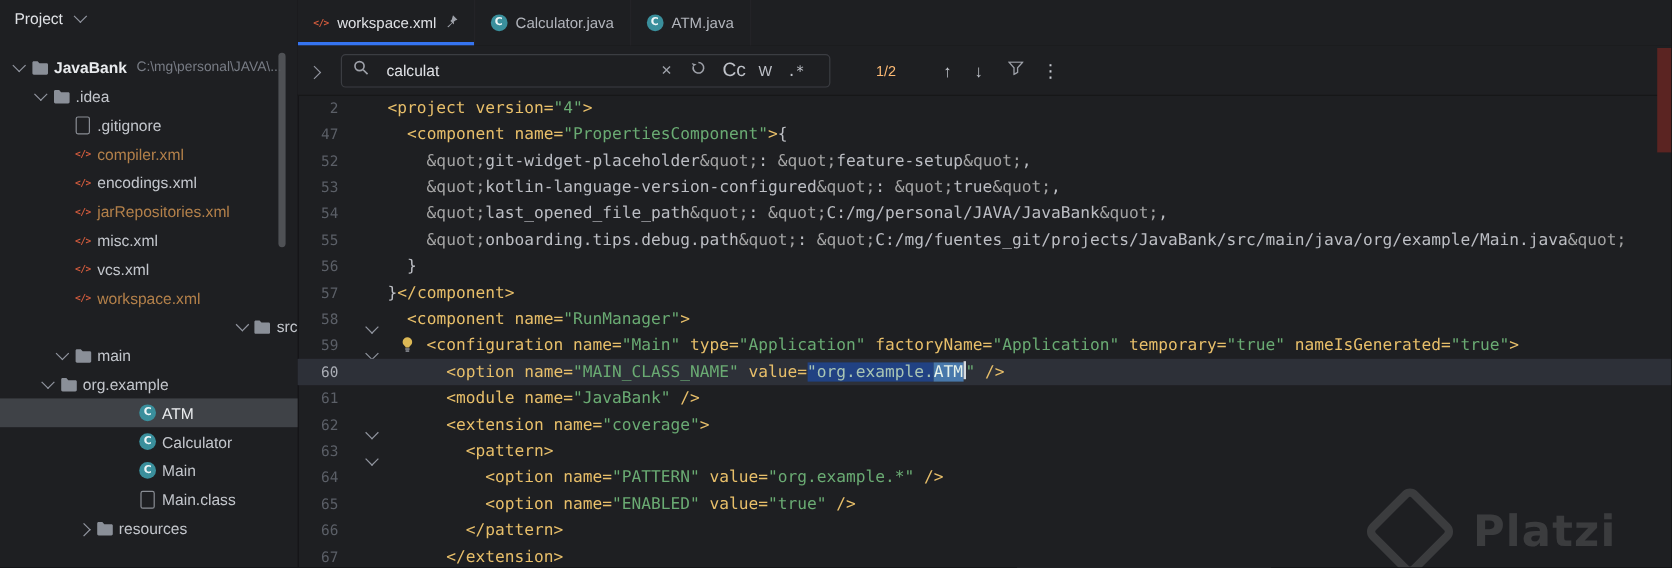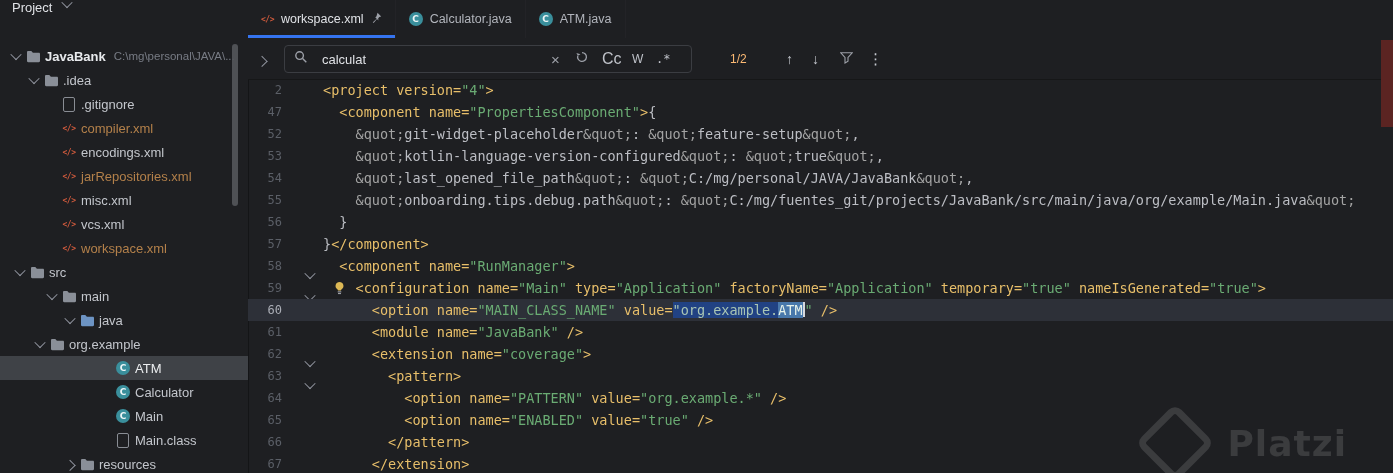--- a/index.html
+++ b/index.html
@@ -1,21 +1,21 @@
 <!DOCTYPE html>
 <html><head>
 <meta charset="utf-8">
 <style>
   html,body{margin:0;padding:0;background:#101113;}
   .app{position:relative;width:1393px;height:473px;background:#1e1f22;overflow:hidden;
        font-family:"Liberation Sans",sans-serif;color:#bcbec4;}
 
   
   .panel{position:absolute;left:0;top:0;width:248px;height:473px;background:#1e1f22;border-right:1px solid #141517;}
-  .panel-header{height:30px;display:flex;gap:11px;padding-left:12px;font-size:13px;color:#dfe1e5;}
+  .panel-header{height:30px;display:flex;align-items:center;gap:11px;padding-left:12px;font-size:13px;color:#dfe1e5;}
   .tree{position:absolute;top:44px;left:0;right:0;}
   .tree-row{height:24px;display:flex;align-items:center;font-size:13px;color:#c3c6cc;white-space:nowrap;overflow:hidden;}
   .tree-row.selected{background:#3f4247;}
   .chev-slot{width:16px;flex:0 0 16px;display:inline-flex;justify-content:center;}
   .tree-ico{width:18px;flex:0 0 18px;display:inline-flex;justify-content:center;align-items:center;}
   .tree-label{margin-left:3px;}
   .tree-label.bold{font-weight:bold;color:#e8eaed;}
   .tree-label.ignored{color:#b3804a;}
   .tree-row.selected .tree-label{color:#eceef0;}
   .tree-path{margin-left:8px;color:#787c85;font-size:11.5px;}
@@ -151,21 +151,21 @@
           </span>
           <span class="tree-label">vcs.xml</span>
         </div>
         <div class="tree-row" style="padding-left: 44px;">
           <span class="chev-slot"></span>
           <span class="tree-ico">
             <span class="icon-xml">&lt;/&gt;</span>
           </span>
           <span class="tree-label ignored">workspace.xml</span>
         </div>
-        <div class="tree-row" style="padding-left: 12px;">
+        <div class="tree-row" style="padding-left: 12px; justify-content: flex-end;">
           <span class="chev-slot">
             <span class="chev down"></span>
           </span>
           <span class="tree-ico">
             <span class="icon-folder">
               <svg width="15" height="13" viewBox="0 0 15 13">
                 <path d="M1 2.2C1 1.5 1.5 1 2.2 1h3.1l1.6 1.8h6C13.5 2.8 14 3.3 14 4v7c0 .7-.5 1.2-1.2 1.2H2.2C1.5 12.2 1 11.7 1 11z" fill="#8a8f98"></path>
               </svg>
             </span>
           </span>
@@ -176,33 +176,20 @@
             <span class="chev down"></span>
           </span>
           <span class="tree-ico">
             <span class="icon-folder">
               <svg width="15" height="13" viewBox="0 0 15 13">
                 <path d="M1 2.2C1 1.5 1.5 1 2.2 1h3.1l1.6 1.8h6C13.5 2.8 14 3.3 14 4v7c0 .7-.5 1.2-1.2 1.2H2.2C1.5 12.2 1 11.7 1 11z" fill="#8a8f98"></path>
               </svg>
             </span>
           </span>
           <span class="tree-label">main</span>
-        </div>
-        <div class="tree-row" style="padding-left: 62px;">
-          <span class="chev-slot">
-            <span class="chev down"></span>
-          </span>
-          <span class="tree-ico">
-            <span class="icon-folder">
-              <svg width="15" height="13" viewBox="0 0 15 13">
-                <path d="M1 2.2C1 1.5 1.5 1 2.2 1h3.1l1.6 1.8h6C13.5 2.8 14 3.3 14 4v7c0 .7-.5 1.2-1.2 1.2H2.2C1.5 12.2 1 11.7 1 11z" fill="#6d94c4"></path>
-              </svg>
-            </span>
-          </span>
-          <span class="tree-label">java</span>
         </div>
         <div class="tree-row" style="padding-left: 32px;">
           <span class="chev-slot">
             <span class="chev down"></span>
           </span>
           <span class="tree-ico">
             <span class="icon-folder">
               <svg width="15" height="13" viewBox="0 0 15 13">
                 <path d="M1 2.2C1 1.5 1.5 1 2.2 1h3.1l1.6 1.8h6C13.5 2.8 14 3.3 14 4v7c0 .7-.5 1.2-1.2 1.2H2.2C1.5 12.2 1 11.7 1 11z" fill="#8a8f98"></path>
               </svg>

